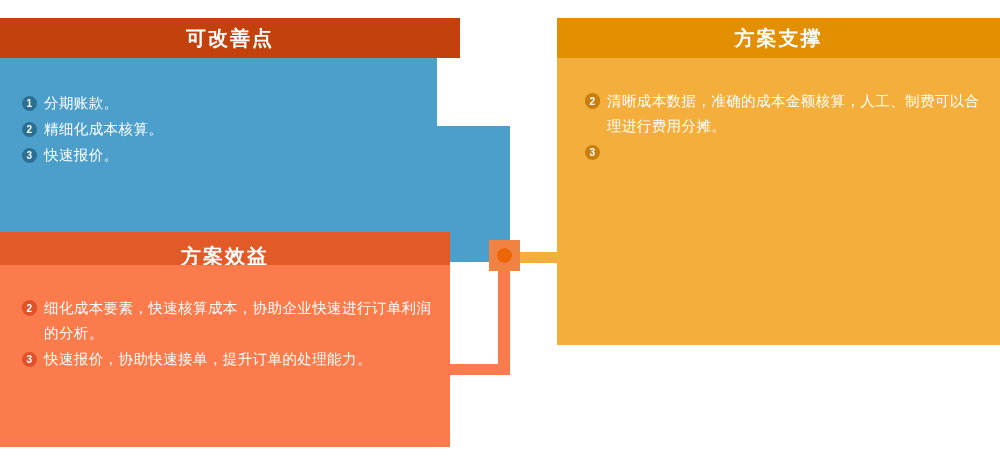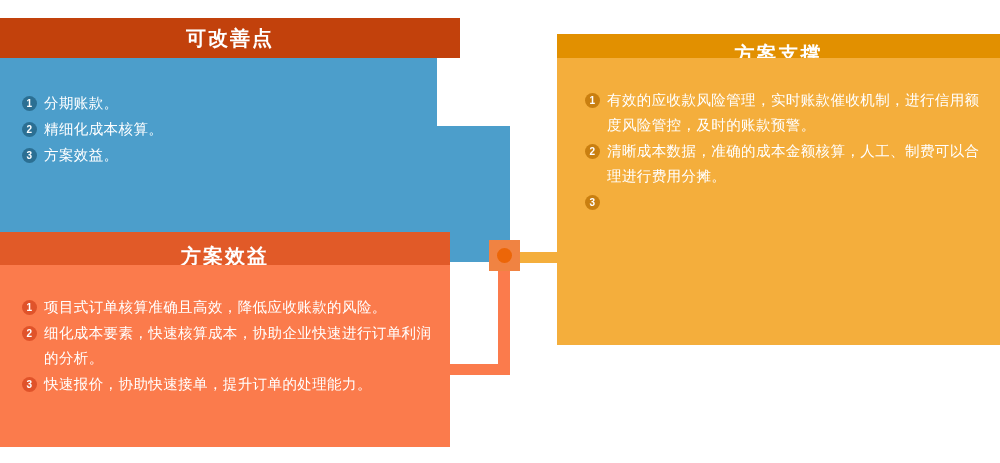--- a/index.html
+++ b/index.html
@@ -117,21 +117,20 @@
   #red-list { top: 30px; }
   #red-list .bullet { background: #e0532a; }
 
   
   #amber-header {
     left: 557px;
     top: 18px;
     width: 443px;
     height: 40px;
     background: #e29000;
-    margin-top: 16px;
   }
   #amber-body {
     left: 557px;
     top: 58px;
     width: 443px;
     height: 287px;
     background: #f4ae3c;
   }
   #amber-list { top: 30px; left: 28px; right: 20px; }
   #amber-list .bullet { background: #c97f10; }
@@ -191,38 +190,37 @@
       <li>
         <span class="bullet">1</span>
         <span>分期账款。</span>
       </li>
       <li>
         <span class="bullet">2</span>
         <span>精细化成本核算。</span>
       </li>
       <li>
         <span class="bullet">3</span>
-        <span>方案效益。</span>
+        <span>快速报价。</span>
       </li>
     </ul>
   </div>
 
   <div id="blue-header" class="panel-header">
     <span>可改善点</span>
   </div>
 
   <div id="red-header" class="panel-header">
     <span>方案效益</span>
   </div>
 
   <div id="red-body" class="panel-body">
     <ul id="red-list" class="list">
       <li>
         <span class="bullet">1</span>
-        <span>项目式订单核算准确且高效，降低应收账款的风险。</span>
       </li>
       <li>
         <span class="bullet">2</span>
         <span>细化成本要素，快速核算成本，协助企业快速进行订单利润的分析。</span>
       </li>
       <li>
         <span class="bullet">3</span>
         <span>快速报价，协助快速接单，提升订单的处理能力。</span>
       </li>
     </ul>
@@ -236,21 +234,20 @@
   </div>
 
   <div id="amber-header" class="panel-header">
     <span>方案支撑</span>
   </div>
 
   <div id="amber-body" class="panel-body">
     <ul id="amber-list" class="list">
       <li>
         <span class="bullet">1</span>
-        <span>有效的应收款风险管理，实时账款催收机制，进行信用额度风险管控，及时的账款预警。</span>
       </li>
       <li>
         <span class="bullet">2</span>
         <span>清晰成本数据，准确的成本金额核算，人工、制费可以合理进行费用分摊。</span>
       </li>
       <li>
         <span class="bullet">3</span>
       </li>
     </ul>
   </div>

